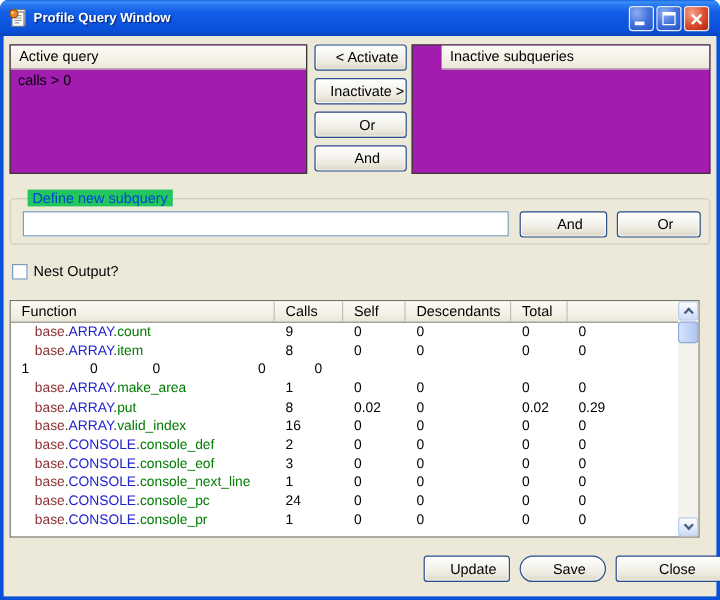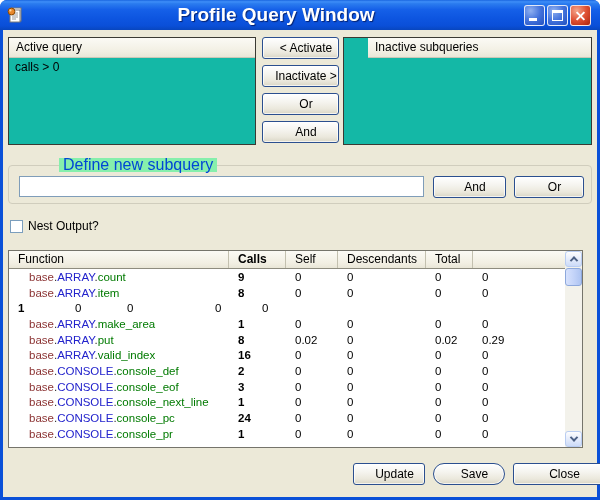--- a/index.html
+++ b/index.html
@@ -9,41 +9,41 @@
   .window { position:relative; width:600px; height:500px;
     border-radius:7px 7px 0 0; background:#0A50D8; }
 
   
   .titlebar { position:absolute; top:0; left:0; width:600px; height:30px;
     border-radius:7px 7px 0 0;
     background:linear-gradient(180deg,#1A66E0 0%,#3E8EF8 6%,#2B7CEF 12%,#1560E8 32%,
       #0D55E0 62%,#0A4FD8 86%,#0846BE 100%);
     display:flex; align-items:center; }
   .app-icon { width:16px; height:16px; margin:0 5px 0 7px; position:relative; flex:none; }
-  .title-text { color:#fff; font-weight:bold; font-size:19px;
-    text-shadow:1px 1px 1px rgba(0,0,40,.6); flex:1; white-space:nowrap;text-align:center; }
+  .title-text { color:#fff; font-weight:bold; font-size:11px;
+    text-shadow:1px 1px 1px rgba(0,0,40,.6); flex:1; white-space:nowrap; }
   .win-controls { display:flex; gap:2px; margin-right:9px; margin-top:1px; }
   .win-btn { width:21px; height:21px; border-radius:3px; border:1px solid rgba(255,255,255,.85);
     position:relative; cursor:default; }
   .btn-blue { background:radial-gradient(circle at 30% 25%, #8FB0F0 0%, #4473DC 50%, #2250C0 100%); }
   .btn-red { background:radial-gradient(circle at 30% 25%, #F4A68C 0%, #DF5134 50%, #AC230C 100%); }
   .glyph-min { position:absolute; left:4px; bottom:4px; width:8px; height:3px; background:#fff; }
   .glyph-max { position:absolute; left:4px; top:4px; width:11px; height:11px;
     border:1px solid #fff; border-top:3px solid #fff; }
   .glyph-x { position:absolute; inset:0; }
   .glyph-x::before, .glyph-x::after { content:""; position:absolute; left:4px; top:9px;
     width:11px; height:2px; background:#fff; }
   .glyph-x::before { transform:rotate(45deg); }
   .glyph-x::after  { transform:rotate(-45deg); }
 
   
   .client { position:absolute; left:3px; right:3px; top:30px; bottom:3px; background:#ECE9D8; }
 
   
-  .panel { position:absolute; background:#14b8a6; border:1px solid #3A3A33; }
+  .panel { position:absolute; background:#a21caf; border:1px solid #3A3A33; }
   .panel-active   { left:8px;  top:37px; width:248px; height:108px; }
   .panel-inactive { left:343px; top:37px; width:249px; height:108px;padding-left:24px; }
   .panel-header { height:20px; line-height:19px; padding-left:7px; font-size:12px; color:#000;
     background:linear-gradient(180deg,#FBFAF5 0%,#F2EFE3 70%,#EAE7D8 100%);
     border-bottom:1px solid #CBC8B7; }
   .panel-body { font-size:12px; color:#000; }
   .query-item { padding:2px 6px 0 6px; height:16px; line-height:15px; }
 
   
   .xp-btn { position:absolute; height:22px; border:1px solid #2B4F8F; border-radius:3px;
@@ -52,42 +52,42 @@
     text-align:center; line-height:20px; cursor:default;
     box-shadow:inset 0 0 0 1px rgba(255,255,255,.7);padding-left:11px; }
   .btn-activate   { left:262px; top:37px;  width:77px; }
   .btn-inactivate { left:262px; top:65px;  width:77px; }
   .btn-or-mid     { left:262px; top:93px;  width:77px; }
   .btn-and-mid    { left:262px; top:121px; width:77px; }
 
   
   .groupbox { position:absolute; left:8px; top:165px; width:584px; height:39px;
     border:1px solid #D0CDBD; border-radius:4px; }
-  .groupbox-label { position:absolute; left:14px; top:-8px; padding:0 4px; background:#86efac;
-    color:#0046D5; font-size:16px; line-height:14px;margin-left:36px; }
+  .groupbox-label { position:absolute; left:14px; top:-8px; padding:0 4px; background:#22c55e;
+    color:#0046D5; font-size:12px; line-height:14px; }
   .subquery-input { position:absolute; left:10px; top:10px; width:405px; height:21px;
     border:1px solid #7F9DB9; background:#fff; font-size:12px; padding:0 4px; outline:none; }
   .btn-and-new { left:424px; top:10px; width:73px; }
   .btn-or-new  { left:505px; top:10px; width:70px; }
 
   
   .check-row { position:absolute; left:10px; top:219px; display:flex; align-items:center; }
   .checkbox { width:13px; height:13px; background:#fff; border:1px solid #7B9EBD; flex:none; }
   .check-label { margin-left:5px; font-size:12px; color:#000; }
 
   
   .table { position:absolute; left:8px; top:250px; width:575px; height:198px;
     border:1px solid #75746B; background:#fff; overflow:hidden; }
   .thead { position:absolute; left:0; top:0; width:556px; height:18px; display:flex;
     background:linear-gradient(180deg,#FBFAF5 0%,#F2EFE3 70%,#E9E6D7 100%);
     border-bottom:1px solid #8E8C7F; font-size:12px; color:#000; }
   .th { padding-left:9px; line-height:17px; white-space:nowrap; overflow:hidden;
     border-right:1px solid #C3C0AF; flex:none; }
   .th-fill { flex:1; border-right:none; }
-  .w-fn{width:220px;} .w-c0{width:57px;font-weight:bold;} .w-c1{width:52px;}
+  .w-fn{width:220px;} .w-c0{width:57px;} .w-c1{width:52px;}
   .w-c2{width:88px;} .w-c3{width:47px;} .w-c4{width:88px;}
   .tbody { position:absolute; left:0; top:18px; width:556px; bottom:0; overflow:hidden; }
   .tr { display:flex; height:15.7px; align-items:center; font-size:11.5px; white-space:nowrap; }
   .td { flex:none; padding-left:9px; overflow:hidden; }
   .td.fn { padding-left:20px; }
   .pkg { color:#8B3333; } .dot { color:#333; } .cls { color:#2222CC; } .mth { color:#007A00; }
 
   
   .vscroll { position:absolute; right:0; top:0; width:17px; height:196px; background:#F3F2EB; }
   .sb-btn { position:absolute; left:0; width:17px; height:16px; border:1px solid #B9CDF2;

